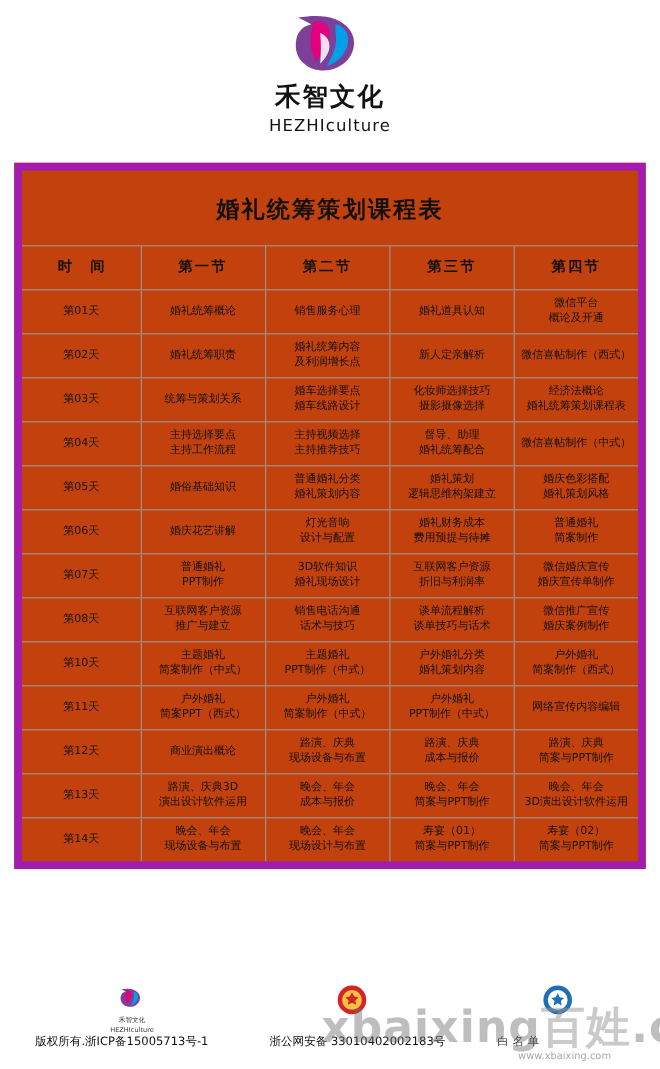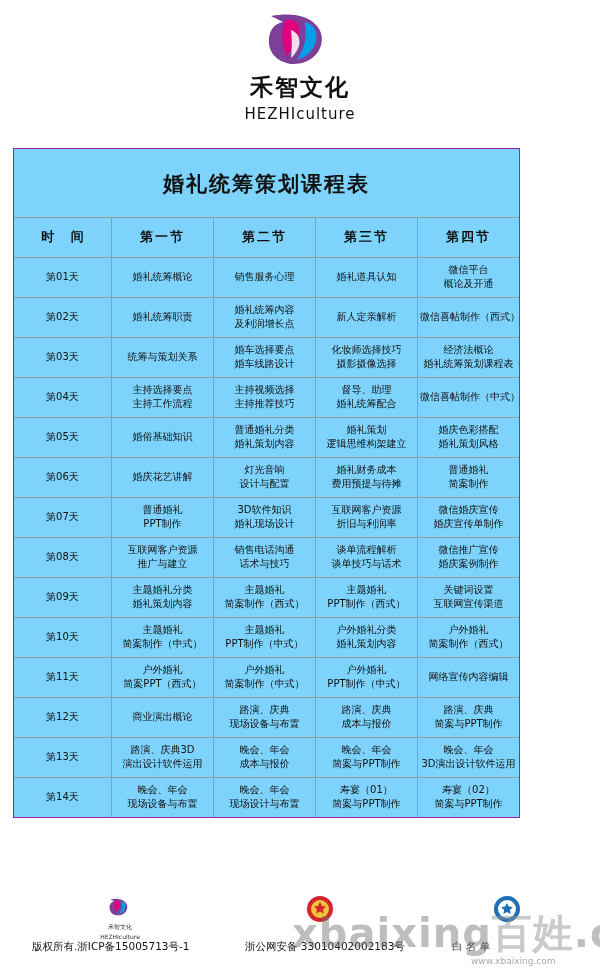--- a/index.html
+++ b/index.html
@@ -46,24 +46,24 @@
     letter-spacing: 1px;
     margin-top: 2px;
     color: #111;
   }
 
   
   .table-wrap {
     position: absolute;
     left: 13px;
     top: 148px;
-    width: 507px;
-    border: 1px solid #a21caf;
+    width: 574px;
+    border: 7px solid #a21caf;
     box-sizing: border-box;
-    background: #7dd3fc;
+    background: #c2410c;
   }
   .doc-title {
     text-align: center;
     font-size: 21px;
     font-weight: bold;
     letter-spacing: 2px;
     padding: 21px 0 19px 0;
     color: #111;
   }
   table.course {
@@ -344,39 +344,20 @@
               <span class="cell-line">销售电话沟通</span>
               <span class="cell-line">话术与技巧</span>
             </td>
             <td>
               <span class="cell-line">谈单流程解析</span>
               <span class="cell-line">谈单技巧与话术</span>
             </td>
             <td>
               <span class="cell-line">微信推广宣传</span>
               <span class="cell-line">婚庆案例制作</span>
-            </td>
-          </tr>
-          <tr>
-            <td class="day">第09天</td>
-            <td>
-              <span class="cell-line">主题婚礼分类</span>
-              <span class="cell-line">婚礼策划内容</span>
-            </td>
-            <td>
-              <span class="cell-line">主题婚礼</span>
-              <span class="cell-line">简案制作（西式）</span>
-            </td>
-            <td>
-              <span class="cell-line">主题婚礼</span>
-              <span class="cell-line">PPT制作（西式）</span>
-            </td>
-            <td>
-              <span class="cell-line">关键词设置</span>
-              <span class="cell-line">互联网宣传渠道</span>
             </td>
           </tr>
           <tr>
             <td class="day">第10天</td>
             <td>
               <span class="cell-line">主题婚礼</span>
               <span class="cell-line">简案制作（中式）</span>
             </td>
             <td>
               <span class="cell-line">主题婚礼</span>

